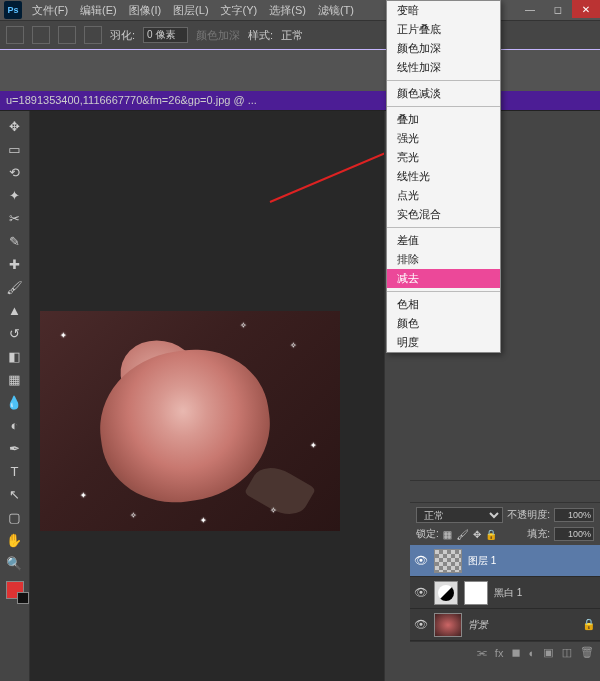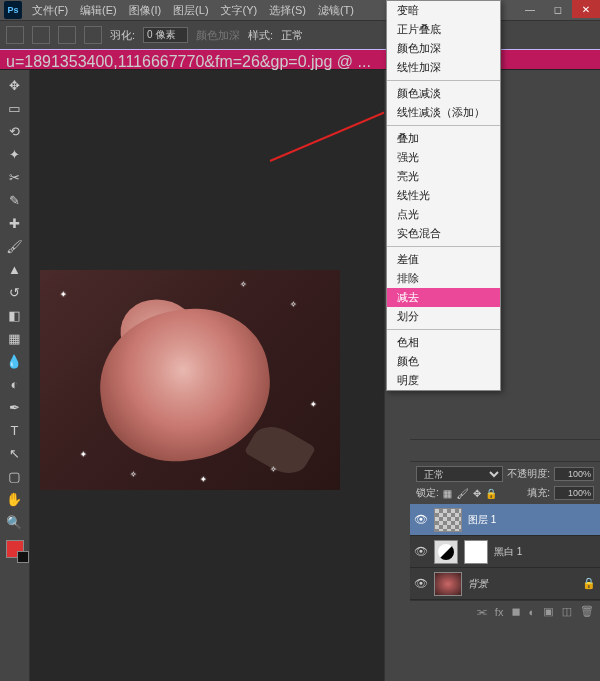--- a/index.html
+++ b/index.html
@@ -7,21 +7,21 @@
 .menubar { height: 20px; background: #535353; display: flex; align-items: center; padding-left: 4px; font-size: 11px; color: #ccc; }
 .menubar span { padding: 0 6px; cursor: pointer; }
 .ps-logo { width: 18px; height: 18px; background: #001c33; color: #5bc0ff; font-size: 9px; font-weight: bold; display: flex; align-items: center; justify-content: center; margin-right: 4px; border-radius: 2px; }
 .win-controls { position: absolute; top: 0; right: 0; display: flex; }
 .win-btn { width: 28px; height: 18px; display: flex; align-items: center; justify-content: center; font-size: 10px; color: #ccc; }
 .win-close { background: #b33; color: #fff; }
 .optbar { height: 30px; background: #454545; border-top: 1px solid #333; border-bottom: 1px solid #c4b5fd; display: flex; align-items: center; padding: 0 6px; font-size: 11px; color: #ccc; gap: 8px; }
 .ob-icon { width: 18px; height: 18px; border: 1px solid #666; display: inline-block; }
 .ob-input { width: 45px; height: 16px; background: #333; border: 1px solid #666; color: #ccc; font-size: 10px; padding: 0 3px; }
 .ob-label2 { margin-left: 120px; }
-.doc-tab { height: 20px; background: #be185d; font-size: 16px; color: #ccc; padding: 3px 6px; border-bottom: 1px solid #222; }
+.doc-tab { height: 20px; background: #4c1d95; font-size: 11px; color: #ccc; padding: 3px 6px; border-bottom: 1px solid #222; margin-top: 41px; }
 .main { display: flex; height: 611px; }
 .toolbox { width: 30px; background: #454545; border-right: 1px solid #333; display: flex; flex-direction: column; align-items: center; padding-top: 4px; gap: 1px; }
 .tool { width: 22px; height: 22px; display: flex; align-items: center; justify-content: center; color: #ccc; font-size: 13px; cursor: pointer; border-radius: 2px; }
 .fg-swatch { width: 18px; height: 18px; background: #d33; border: 1px solid #888; margin-top: 6px; position: relative; }
 .bg-swatch { width: 12px; height: 12px; background: #111; border: 1px solid #888; position: absolute; right: -6px; bottom: -6px; }
 .canvas-area { flex: 1; background: #282828; position: relative; overflow: hidden; }
 .rose { position: absolute; left: 10px; top: 200px; width: 300px; height: 220px; background: linear-gradient(135deg,#4a2a2a 0%,#3a1f1f 40%,#2a1515 100%); overflow: hidden; }
 .rose-flower { position: absolute; left: 60px; top: 40px; width: 170px; height: 150px; background: radial-gradient(ellipse at 50% 40%,#e8b8b0 0%,#d89890 20%,#c87870 45%,#a05850 70%,#603830 100%); border-radius: 50% 45% 50% 45%; transform: rotate(-8deg); }
 .rose-petal { position: absolute; border-radius: 50%; }
 .p1 { left: 80px; top: 30px; width: 80px; height: 70px; background: radial-gradient(#e0a8a0,#b86860); transform: rotate(20deg); }
@@ -204,30 +204,28 @@
   </div>
 </div>
 
 <div class="blend-menu" id="blend-menu">
     <div class="bm-item">变暗</div>
     <div class="bm-item">正片叠底</div>
     <div class="bm-item">颜色加深</div>
     <div class="bm-item">线性加深</div>
     <div class="bm-sep"></div>
     <div class="bm-item">颜色减淡</div>
-    <div class="bm-item">线性减淡（添加）</div>
     <div class="bm-sep"></div>
     <div class="bm-item">叠加</div>
     <div class="bm-item">强光</div>
     <div class="bm-item">亮光</div>
     <div class="bm-item">线性光</div>
     <div class="bm-item">点光</div>
     <div class="bm-item">实色混合</div>
     <div class="bm-sep"></div>
     <div class="bm-item">差值</div>
     <div class="bm-item">排除</div>
     <div class="bm-item highlighted">减去</div>
-    <div class="bm-item">划分</div>
     <div class="bm-sep"></div>
     <div class="bm-item">色相</div>
     <div class="bm-item">颜色</div>
     <div class="bm-item">明度</div>
   </div>
 
 </body></html>

